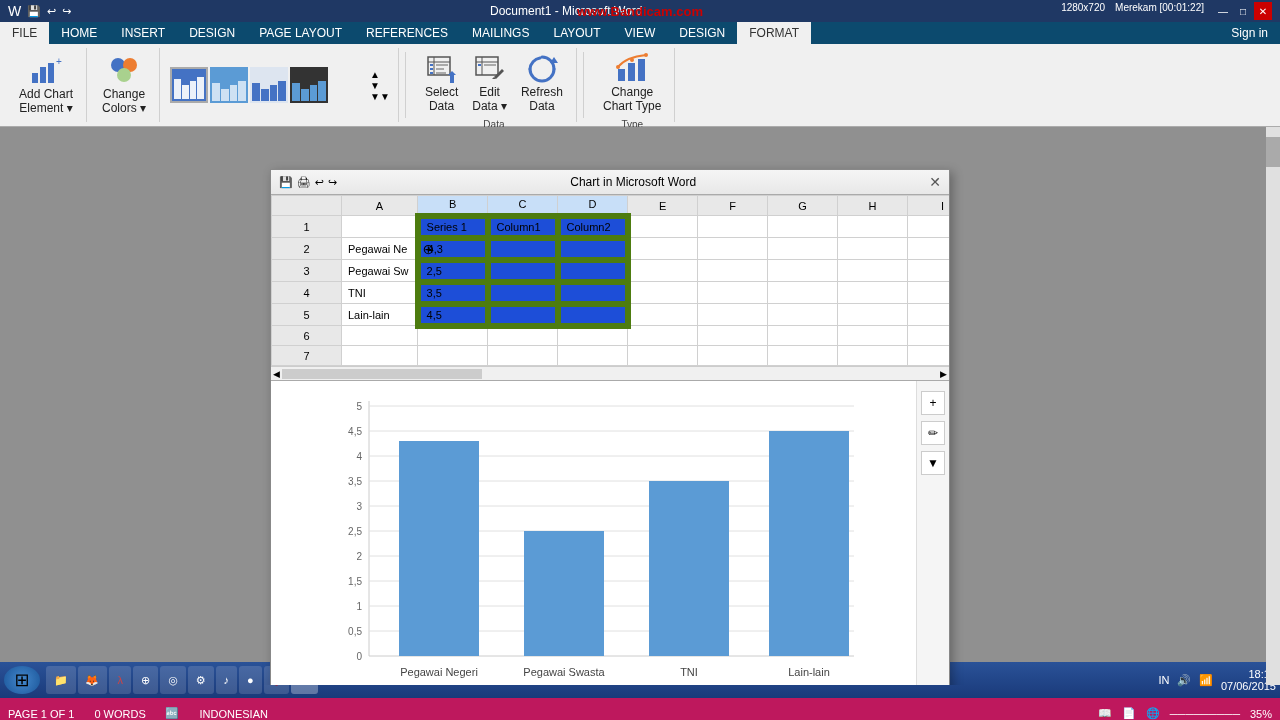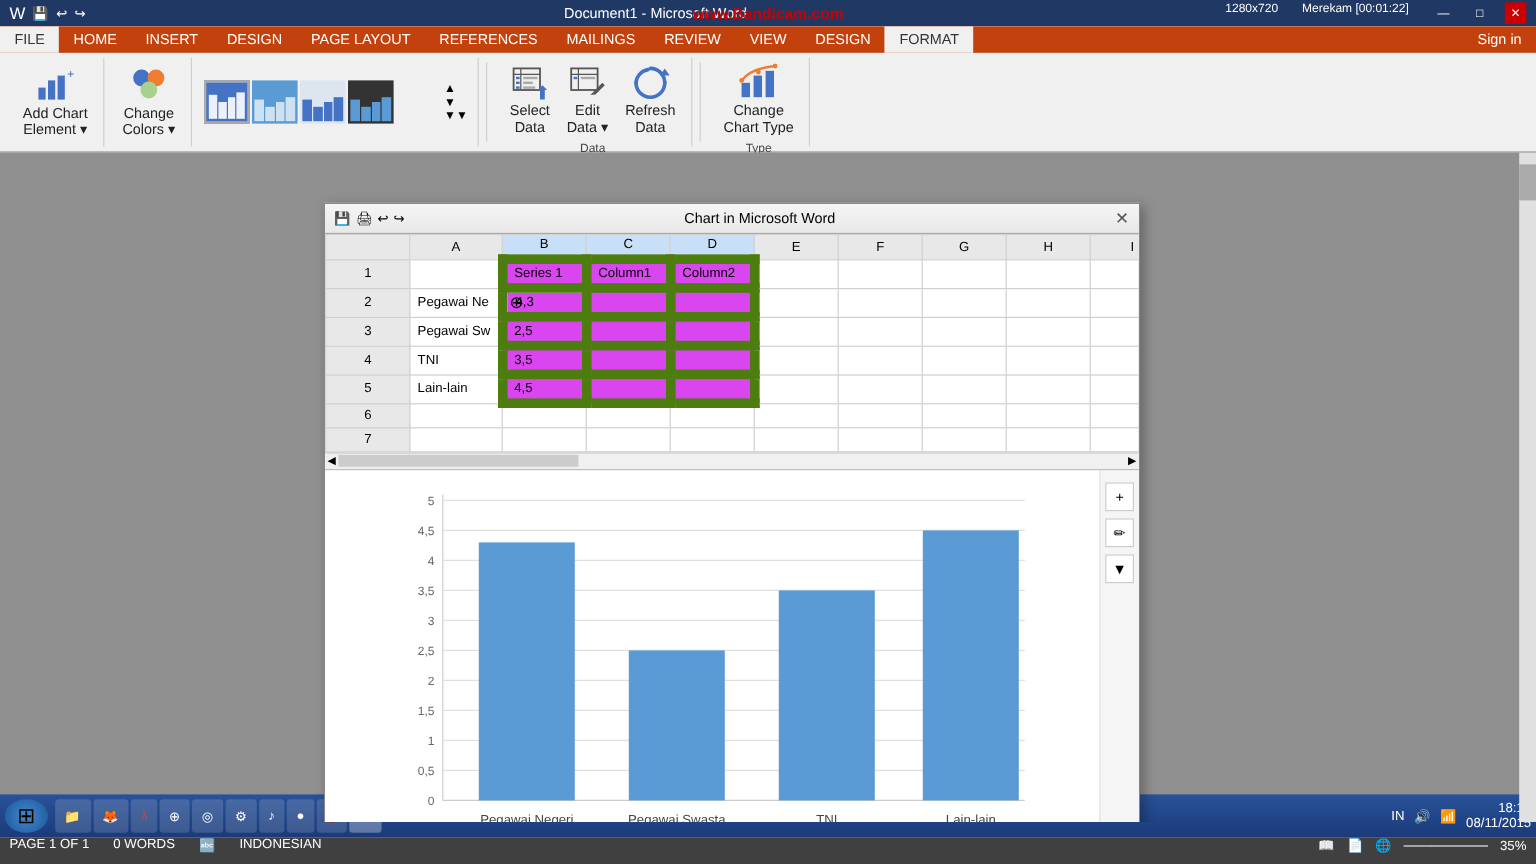--- a/index.html
+++ b/index.html
@@ -11,43 +11,43 @@
       color: white;
       height: 22px;
       display: flex;
       align-items: center;
       justify-content: space-between;
       padding: 0 8px;
       font-size: 12px;
     }
     .title-bar-left { display: flex; align-items: center; gap: 6px; }
     .title-bar-title { flex: 1; text-align: center; font-size: 12px; }
-    .title-bar-controls { display: flex; gap: 12px; }
+    .title-bar-controls { display: flex; gap: 2px; }
     .title-btn { width: 18px; height: 18px; display: flex; align-items: center; justify-content: center; font-size: 10px; cursor: pointer; color: white; }
 
     
     .ribbon { background: #f0f0f0; border-bottom: 1px solid #ababab; }
-    .ribbon-tabs { display: flex; background: #c2410c; }
+    .ribbon-tabs { display: flex; background: #0c4a6e; }
     .ribbon-tab { padding: 4px 12px; color: white; font-size: 12px; cursor: pointer; }
     .ribbon-tab.active { background: #f0f0f0; color: #333; }
     .ribbon-content { display: flex; align-items: stretch; padding: 4px 6px; gap: 2px; height: 82px; }
     .ribbon-group { display: flex; flex-direction: column; align-items: center; border-right: 1px solid #d0d0d0; padding: 2px 8px; }
     .ribbon-group-items { display: flex; gap: 4px; align-items: center; flex: 1; }
     .ribbon-group-label { font-size: 10px; color: #444; margin-top: 2px; }
     .ribbon-btn { display: flex; flex-direction: column; align-items: center; cursor: pointer; padding: 3px 5px; border-radius: 2px; min-width: 40px; }
     .ribbon-btn .icon { width: 32px; height: 32px; display: flex; align-items: center; justify-content: center; font-size: 22px; }
     .ribbon-btn .label { font-size: 12px; text-align: center; color: #222; margin-top: 0; line-height: 1.2; }
 
     
     .status-bar {
-      background: #404040;
+      background: #be185d;
       color: white;
       height: 22px;
       display: flex;
-      align-items: flex-start;
+      align-items: flex-end;
       padding: 0 8px;
       font-size: 11px;
       gap: 20px;
       position: absolute;
       bottom: 0;
       left: 0;
       right: 0;
     }
     .status-right { margin-left: auto; display: flex; align-items: center; gap: 10px; }
 
@@ -90,21 +90,21 @@
       justify-content: space-between;
       font-size: 12px;
     }
     .dialog-close { cursor: pointer; font-size: 14px; color: #555; }
 
     
     .spreadsheet { width: 100%; border-collapse: collapse; font-size: 11px; }
     .spreadsheet th, .spreadsheet td { border: 1px solid #d0d0d0; padding: 2px 6px; min-width: 70px; height: 20px; white-space: nowrap; }
     .spreadsheet th { background: #e8e8e8; text-align: center; font-weight: normal; }
     .spreadsheet .row-header { background: #e8e8e8; text-align: center; width: 25px; }
-    .spreadsheet .selected { background: #d946ef; border: 8px solid #4d7c0f; }
+    .spreadsheet .selected { background: #1d4ed8; border: 6px solid #4d7c0f; }
     .spreadsheet .header-selected { background: #c8dff8; }
     .spreadsheet-wrapper { overflow: hidden; border-bottom: 1px solid #aaa; }
 
     
     .chart-area { padding: 10px; position: relative; background: white; }
     .chart-title { text-align: center; font-size: 14px; color: #333; margin-bottom: 10px; }
     .chart-side-btn { width: 24px; height: 24px; background: white; border: 1px solid #ccc; display: flex; align-items: center; justify-content: center; cursor: pointer; font-size: 12px; }
   </style>
 </head>
 <body>
@@ -129,21 +129,21 @@
 
 <div class="ribbon">
   <div class="ribbon-tabs">
     <div class="ribbon-tab active">FILE</div>
     <div class="ribbon-tab">HOME</div>
     <div class="ribbon-tab">INSERT</div>
     <div class="ribbon-tab">DESIGN</div>
     <div class="ribbon-tab">PAGE LAYOUT</div>
     <div class="ribbon-tab">REFERENCES</div>
     <div class="ribbon-tab">MAILINGS</div>
-    <div class="ribbon-tab">REVIEW</div>
+    <div class="ribbon-tab">LAYOUT</div>
     <div class="ribbon-tab">VIEW</div>
     <div class="ribbon-tab">DESIGN</div>
     <div class="ribbon-tab" style="background:#f0f0f0;color:#333;">FORMAT</div>
     <div style="margin-left:auto;color:white;padding:4px 12px;font-size:12px;cursor:pointer;">Sign in</div>
   </div>
   <div class="ribbon-content">
 
     <div class="ribbon-group">
       <div class="ribbon-group-items">
         <div class="ribbon-btn">
@@ -504,21 +504,21 @@
   <div class="taskbar-btn">♪</div>
   <div class="taskbar-btn">●</div>
   <div class="taskbar-btn" style="color:#cc0000;">◉</div>
   <div class="taskbar-btn" style="background:rgba(255,255,255,0.3);">W</div>
   <div style="margin-left:auto;display:flex;align-items:center;gap:8px;color:white;font-size:11px;">
     <span>IN</span>
     <span>🔊</span>
     <span>📶</span>
     <div style="text-align:right;">
       <div>18:10</div>
-      <div>08/11/2015</div>
+      <div>07/06/2015</div>
     </div>
   </div>
 </div>
 
 <div class="status-bar">
   <span>PAGE 1 OF 1</span>
   <span>0 WORDS</span>
   <span>🔤</span>
   <span>INDONESIAN</span>
   <div class="status-right">

